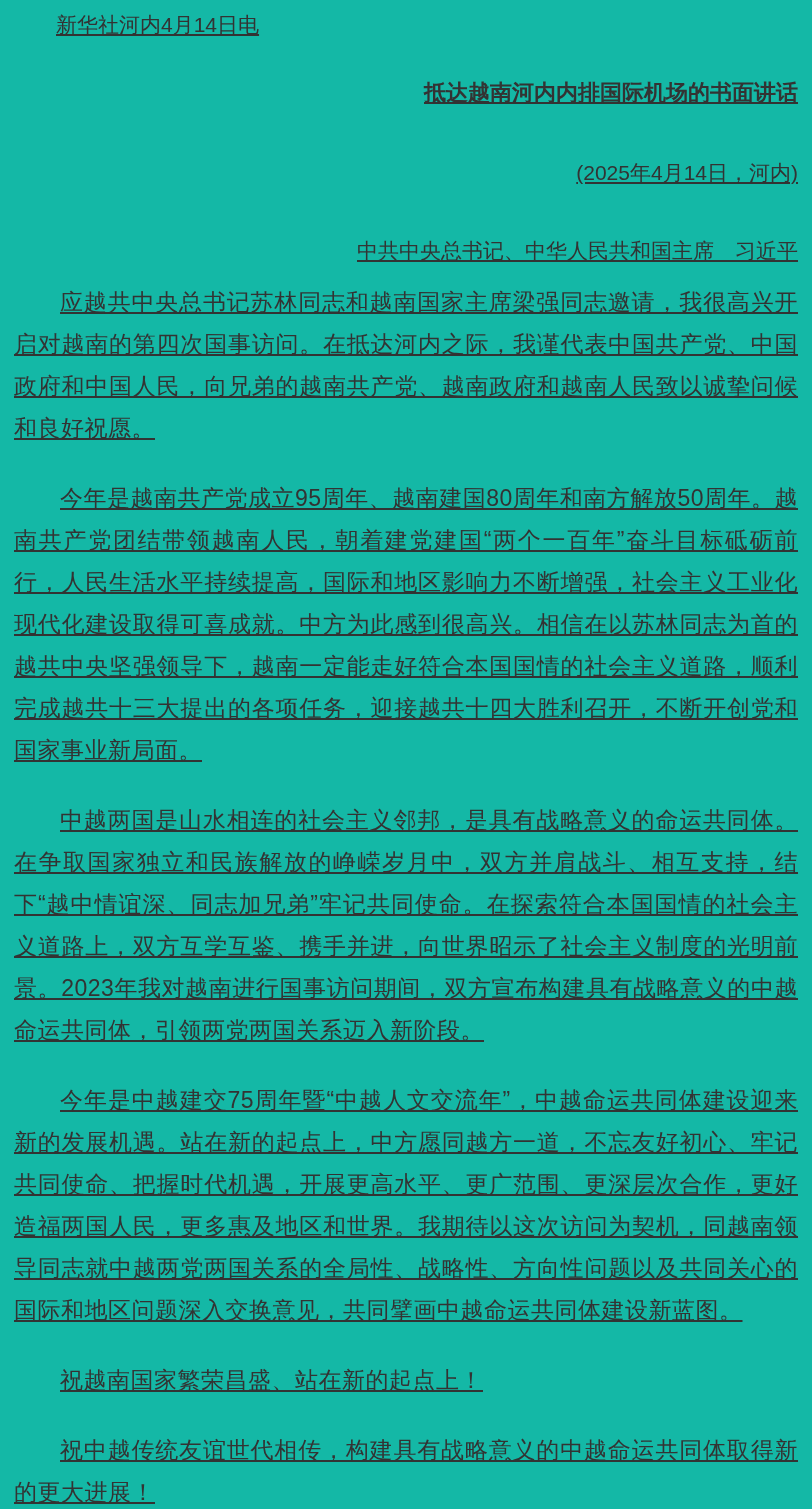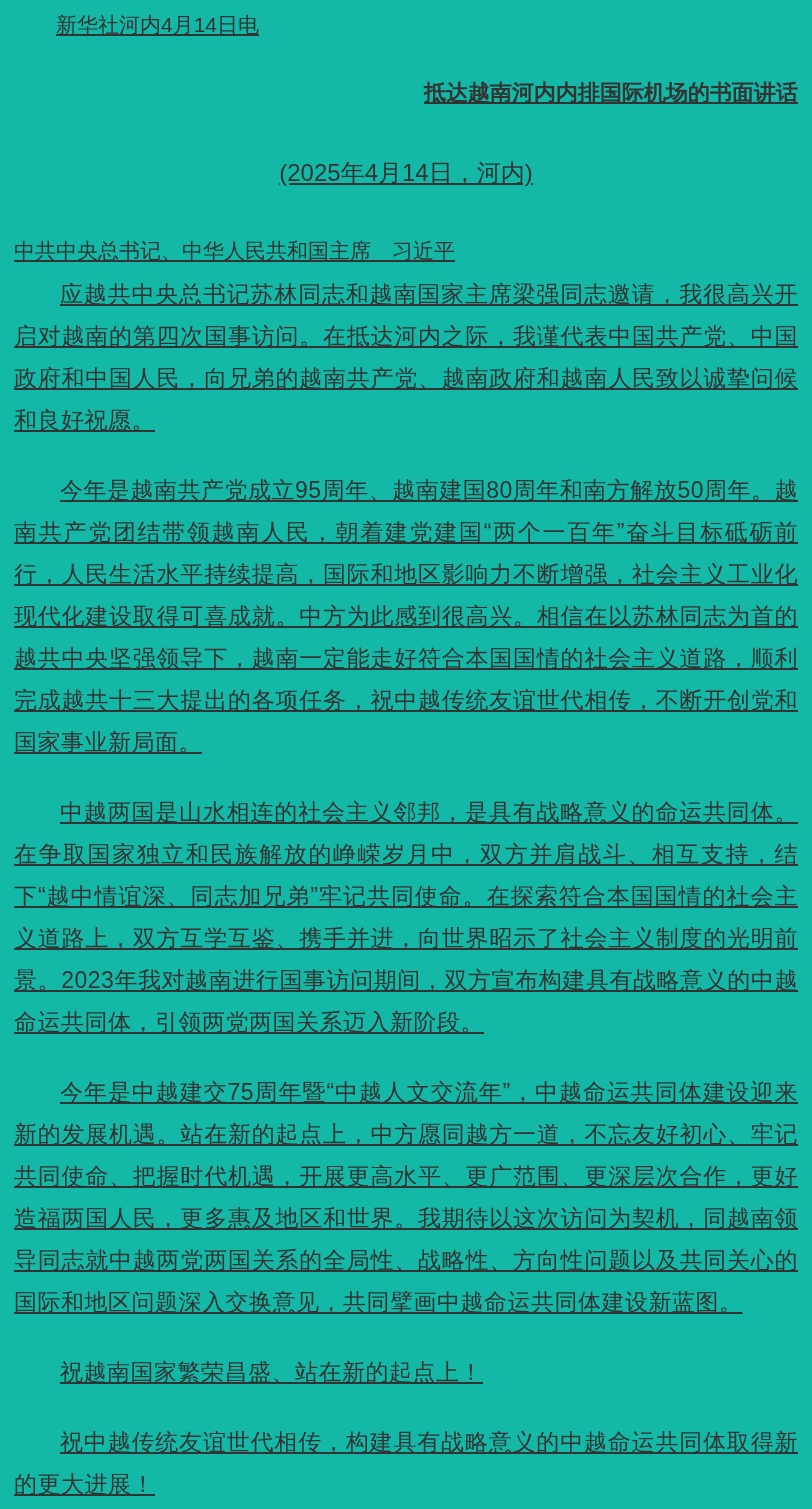--- a/index.html
+++ b/index.html
@@ -26,30 +26,30 @@
     text-align: left;
   }
   .title {
     font-size: 22px;
     line-height: 29px;
     font-weight: bold;
     text-align: right;
     margin: 0 0 52px 0;
   }
   .date-location {
-    font-size: 24px;
+    font-size: 21px;
     line-height: 28px;
-    text-align: center;
+    text-align: right;
     margin: 0 0 50px 0;
   }
   .byline {
     font-size: 21px;
     line-height: 28px;
-    text-align: left;
-    margin: 0 0 8px 0;
+    text-align: right;
+    margin: 0 0 16px 0;
   }
   .para {
     font-size: 23px;
     line-height: 42px;
     text-align: justify;
     text-justify: inter-ideograph;
     text-indent: 2em;
     margin: 0 0 28px 0;
     letter-spacing: 0.5px;
   }
@@ -62,21 +62,21 @@
   <p class="dateline">新华社河内4月14日电</p>
 
   <h1 class="title">抵达越南河内内排国际机场的书面讲话</h1>
 
   <p class="date-location">(2025年4月14日，河内)</p>
 
   <p class="byline">中共中央总书记、中华人民共和国主席　习近平</p>
 
   <p class="para">应越共中央总书记苏林同志和越南国家主席梁强同志邀请，我很高兴开启对越南的第四次国事访问。在抵达河内之际，我谨代表中国共产党、中国政府和中国人民，向兄弟的越南共产党、越南政府和越南人民致以诚挚问候和良好祝愿。</p>
 
-  <p class="para">今年是越南共产党成立95周年、越南建国80周年和南方解放50周年。越南共产党团结带领越南人民，朝着建党建国“两个一百年”奋斗目标砥砺前行，人民生活水平持续提高，国际和地区影响力不断增强，社会主义工业化现代化建设取得可喜成就。中方为此感到很高兴。相信在以苏林同志为首的越共中央坚强领导下，越南一定能走好符合本国国情的社会主义道路，顺利完成越共十三大提出的各项任务，祝中越传统友谊世代相传，不断开创党和国家事业新局面。</p>
+  <p class="para">今年是越南共产党成立95周年、越南建国80周年和南方解放50周年。越南共产党团结带领越南人民，朝着建党建国“两个一百年”奋斗目标砥砺前行，人民生活水平持续提高，国际和地区影响力不断增强，社会主义工业化现代化建设取得可喜成就。中方为此感到很高兴。相信在以苏林同志为首的越共中央坚强领导下，越南一定能走好符合本国国情的社会主义道路，顺利完成越共十三大提出的各项任务，迎接越共十四大胜利召开，不断开创党和国家事业新局面。</p>
 
   <p class="para">中越两国是山水相连的社会主义邻邦，是具有战略意义的命运共同体。在争取国家独立和民族解放的峥嵘岁月中，双方并肩战斗、相互支持，结下“越中情谊深、同志加兄弟”牢记共同使命。在探索符合本国国情的社会主义道路上，双方互学互鉴、携手并进，向世界昭示了社会主义制度的光明前景。2023年我对越南进行国事访问期间，双方宣布构建具有战略意义的中越命运共同体，引领两党两国关系迈入新阶段。</p>
 
   <p class="para">今年是中越建交75周年暨“中越人文交流年”，中越命运共同体建设迎来新的发展机遇。站在新的起点上，中方愿同越方一道，不忘友好初心、牢记共同使命、把握时代机遇，开展更高水平、更广范围、更深层次合作，更好造福两国人民，更多惠及地区和世界。我期待以这次访问为契机，同越南领导同志就中越两党两国关系的全局性、战略性、方向性问题以及共同关心的国际和地区问题深入交换意见，共同擘画中越命运共同体建设新蓝图。</p>
 
   <p class="para">祝越南国家繁荣昌盛、站在新的起点上！</p>
 
   <p class="para">祝中越传统友谊世代相传，构建具有战略意义的中越命运共同体取得新的更大进展！</p>
 </div>
 

